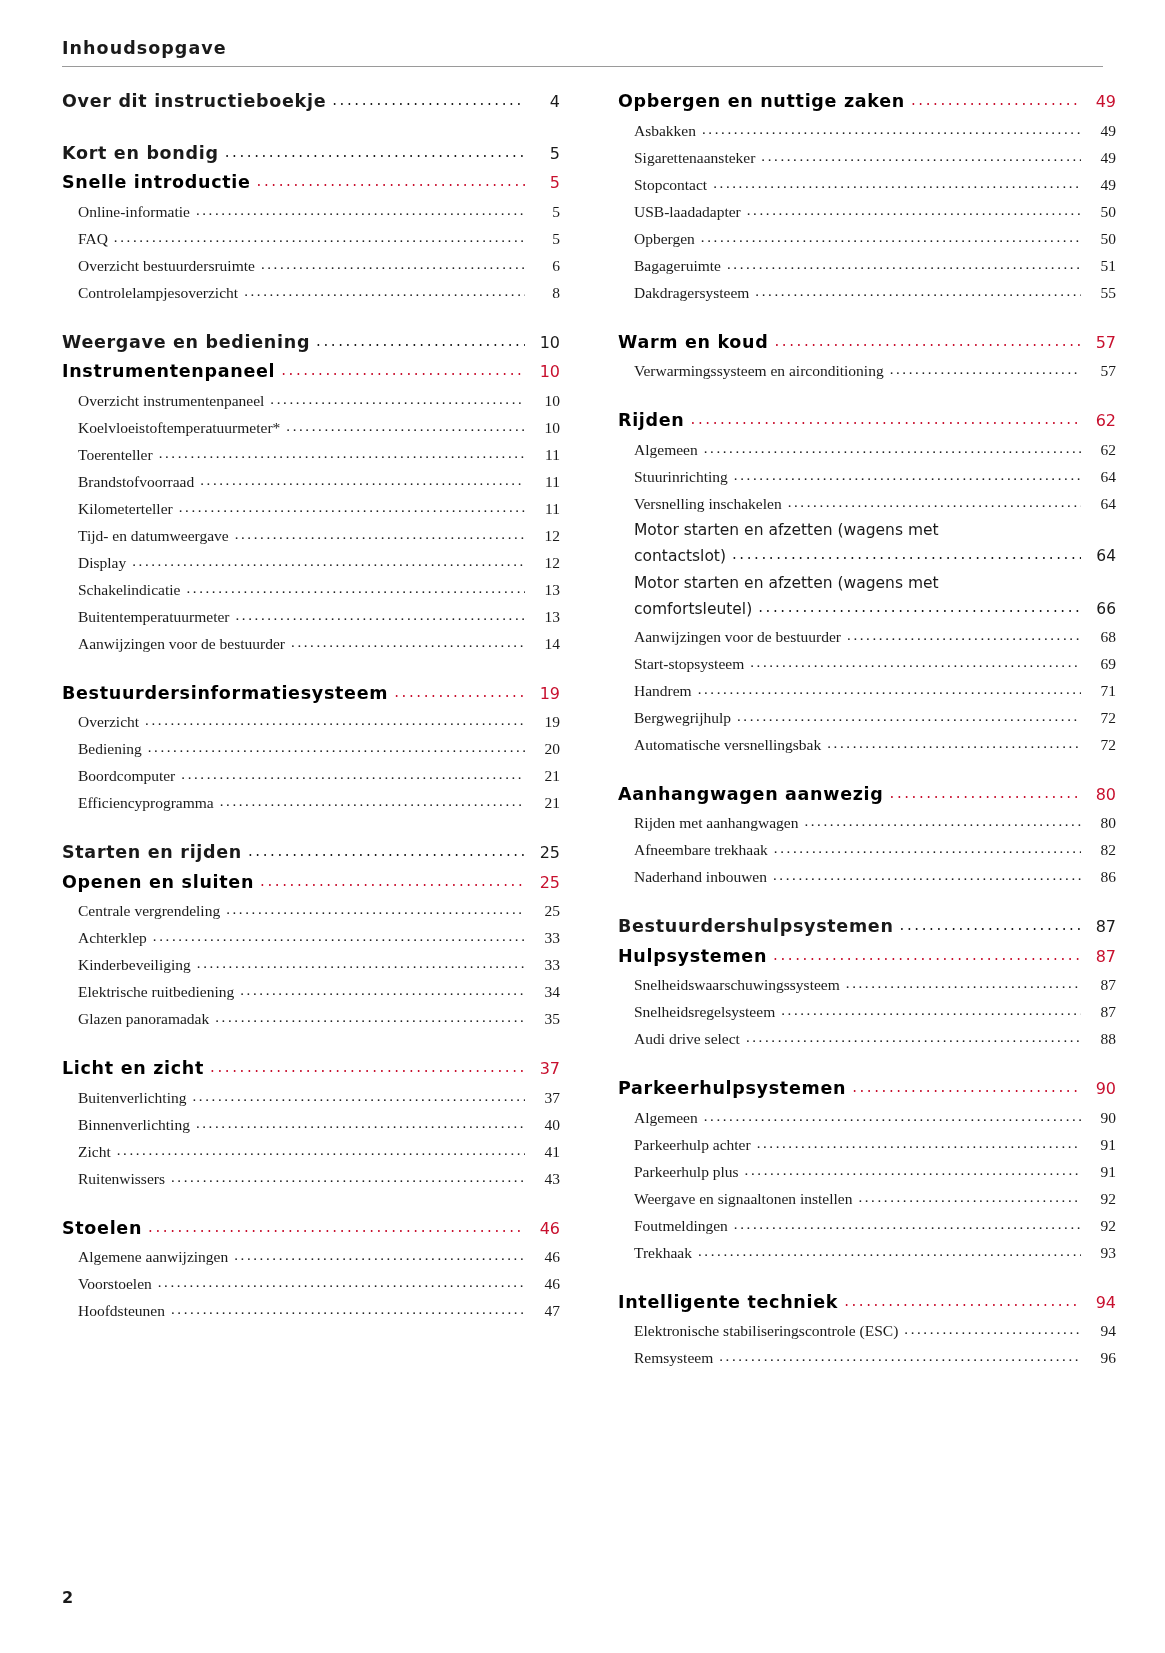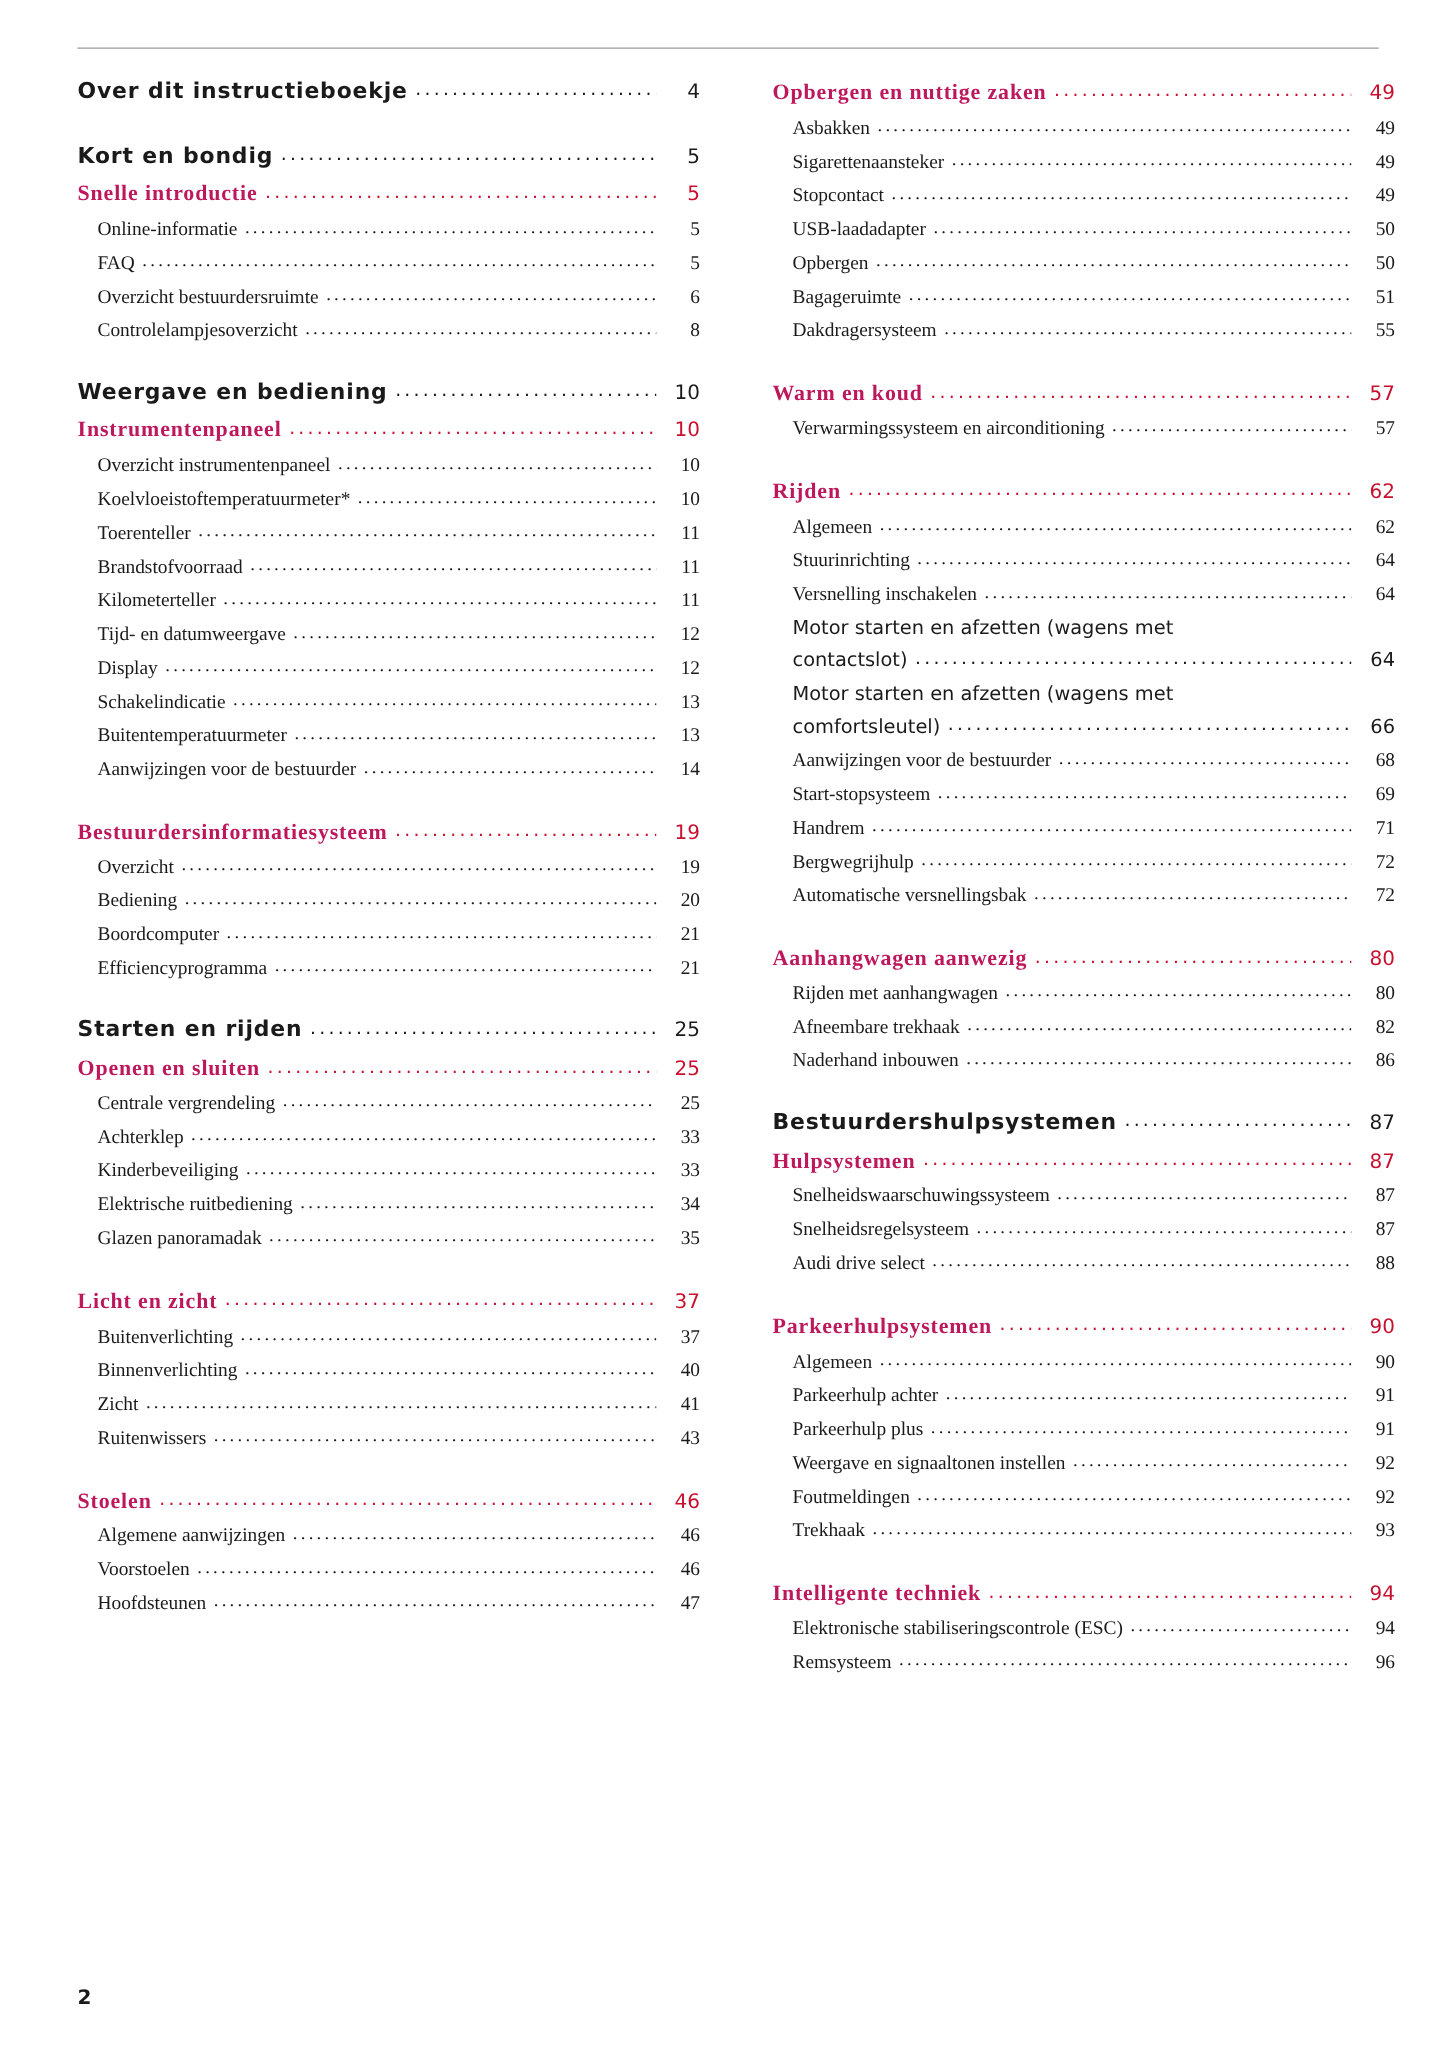--- a/index.html
+++ b/index.html
@@ -74,22 +74,21 @@
     letter-spacing: 0.04em;
     color: #1a1a1a;
   }
   .lvl-h1 { margin-bottom: 12px; }
   .lvl-h1 .page-num { font-size: 16px; color:#1a1a1a; }
 
   .lvl-h2 .label {
     font-weight: bold;
     font-size: 17.5px;
     letter-spacing: 0.04em;
-    color: #be185d;
-    font-family: Liberation Serif, serif;
+    color: #000000;
   }
   .lvl-h2 .page-num { font-size: 16px; color: #c8102e; }
   .lvl-h2 .dots { color: #c8102e; }
   .lvl-h2 { margin-bottom: 12px; }
 
   .lvl-h3 { padding-left: 16px; font-family: Liberation Serif, serif; }
   .lvl-h3 .label { font-size: 15.5px; color: #1a1a1a; font-weight: normal; }
   .lvl-h3 .page-num { color: #1a1a1a; }
 
   .spacer-lg { height: 22px; }
@@ -112,20 +111,21 @@
   .two-line .l2row { display: flex; align-items: baseline; white-space: nowrap; }
   .two-line .l2row .label { flex: 0 0 auto; text-align: right; }
   .two-line .l2row .dots { flex: 1 1 auto; overflow: hidden; white-space: nowrap; margin: 0 5px 0 6px; position: relative; top:-2px; letter-spacing: 2.6px; font-size: 15px;}
   .two-line .l2row .page-num { flex: 0 0 30px; text-align: right; }
 </style>
 </head>
 <body>
 
 <div class="page">
 
+  <div class="page-header">Inhoudsopgave</div>
   <div class="header-rule"></div>
 
   <div class="columns">
     <div class="col" id="col-left">
         <div class="entry lvl-h1">
           <span class="label">Over dit instructieboekje</span>
           <span class="dots">......................................................................................................</span>
           <span class="page-num">4</span>
         </div>
         <div class="spacer-lg"></div>

